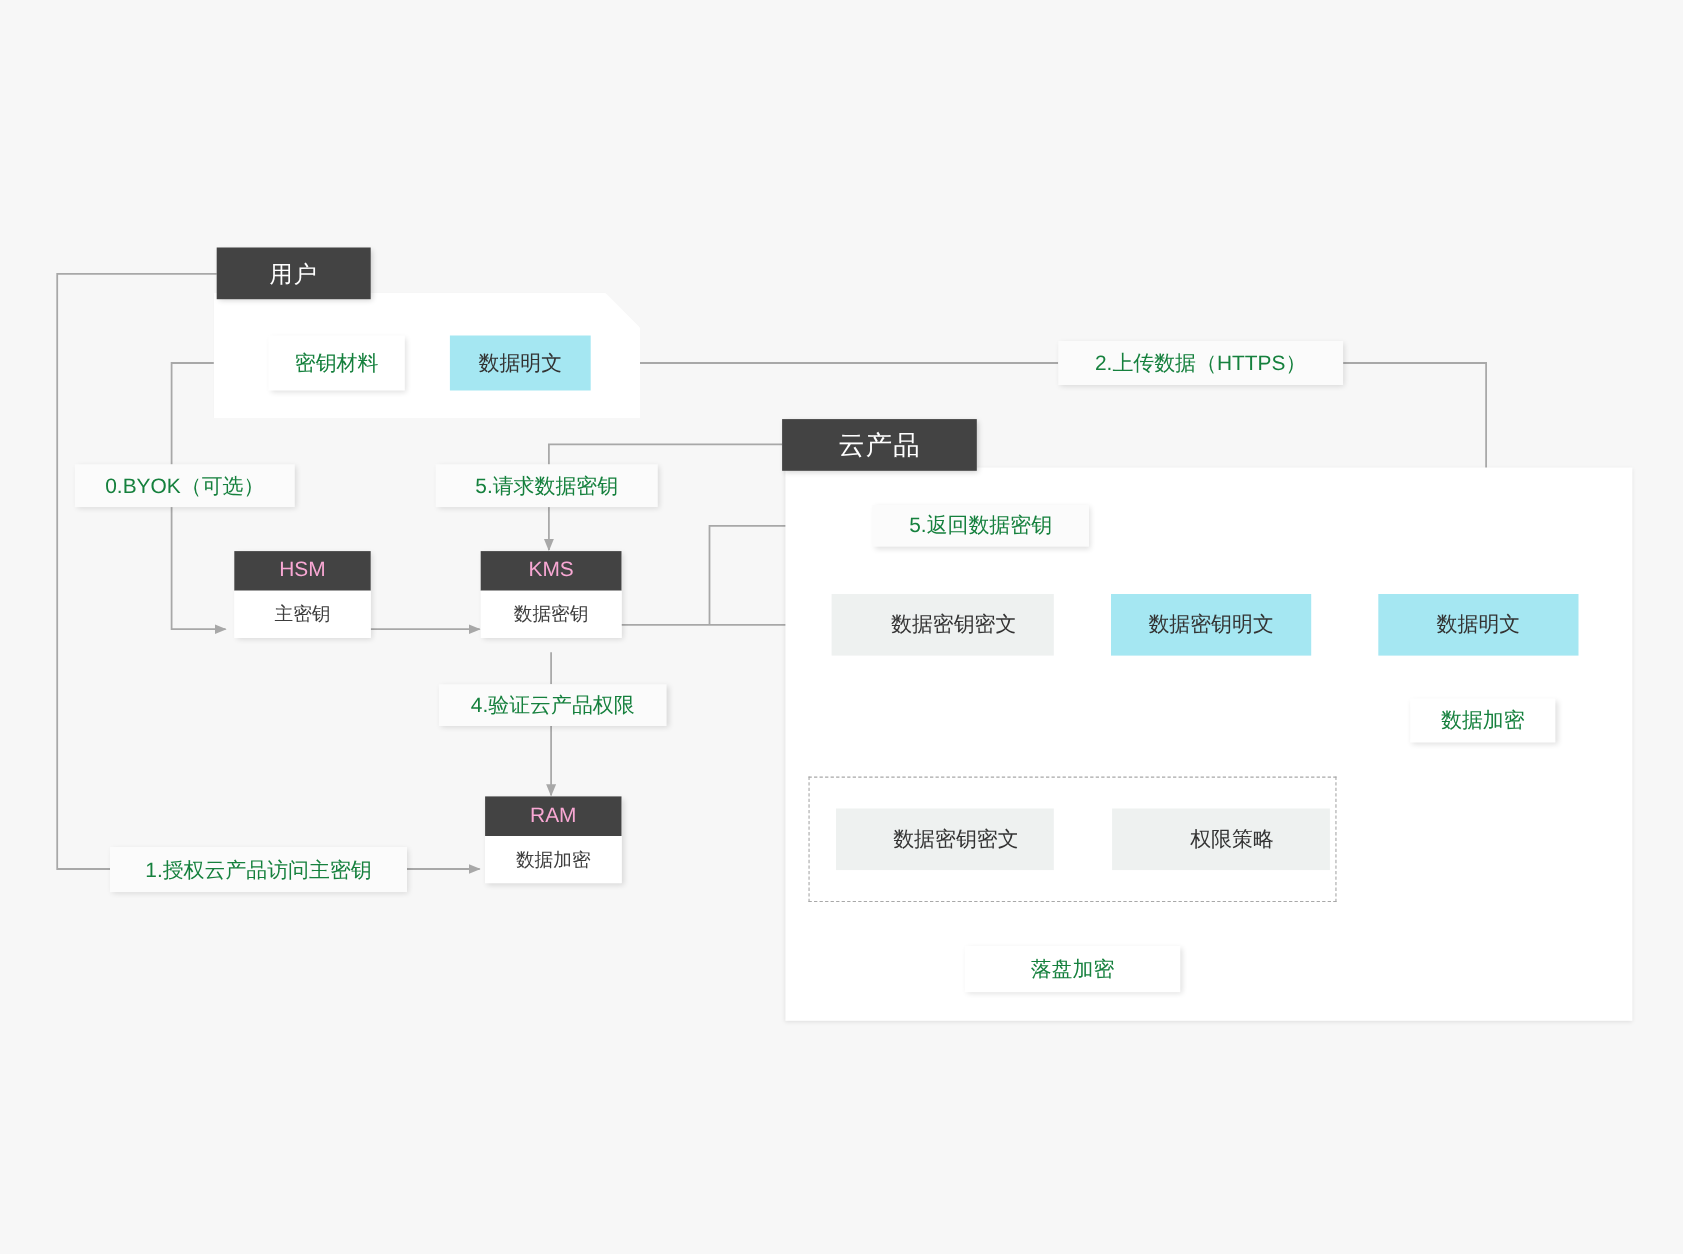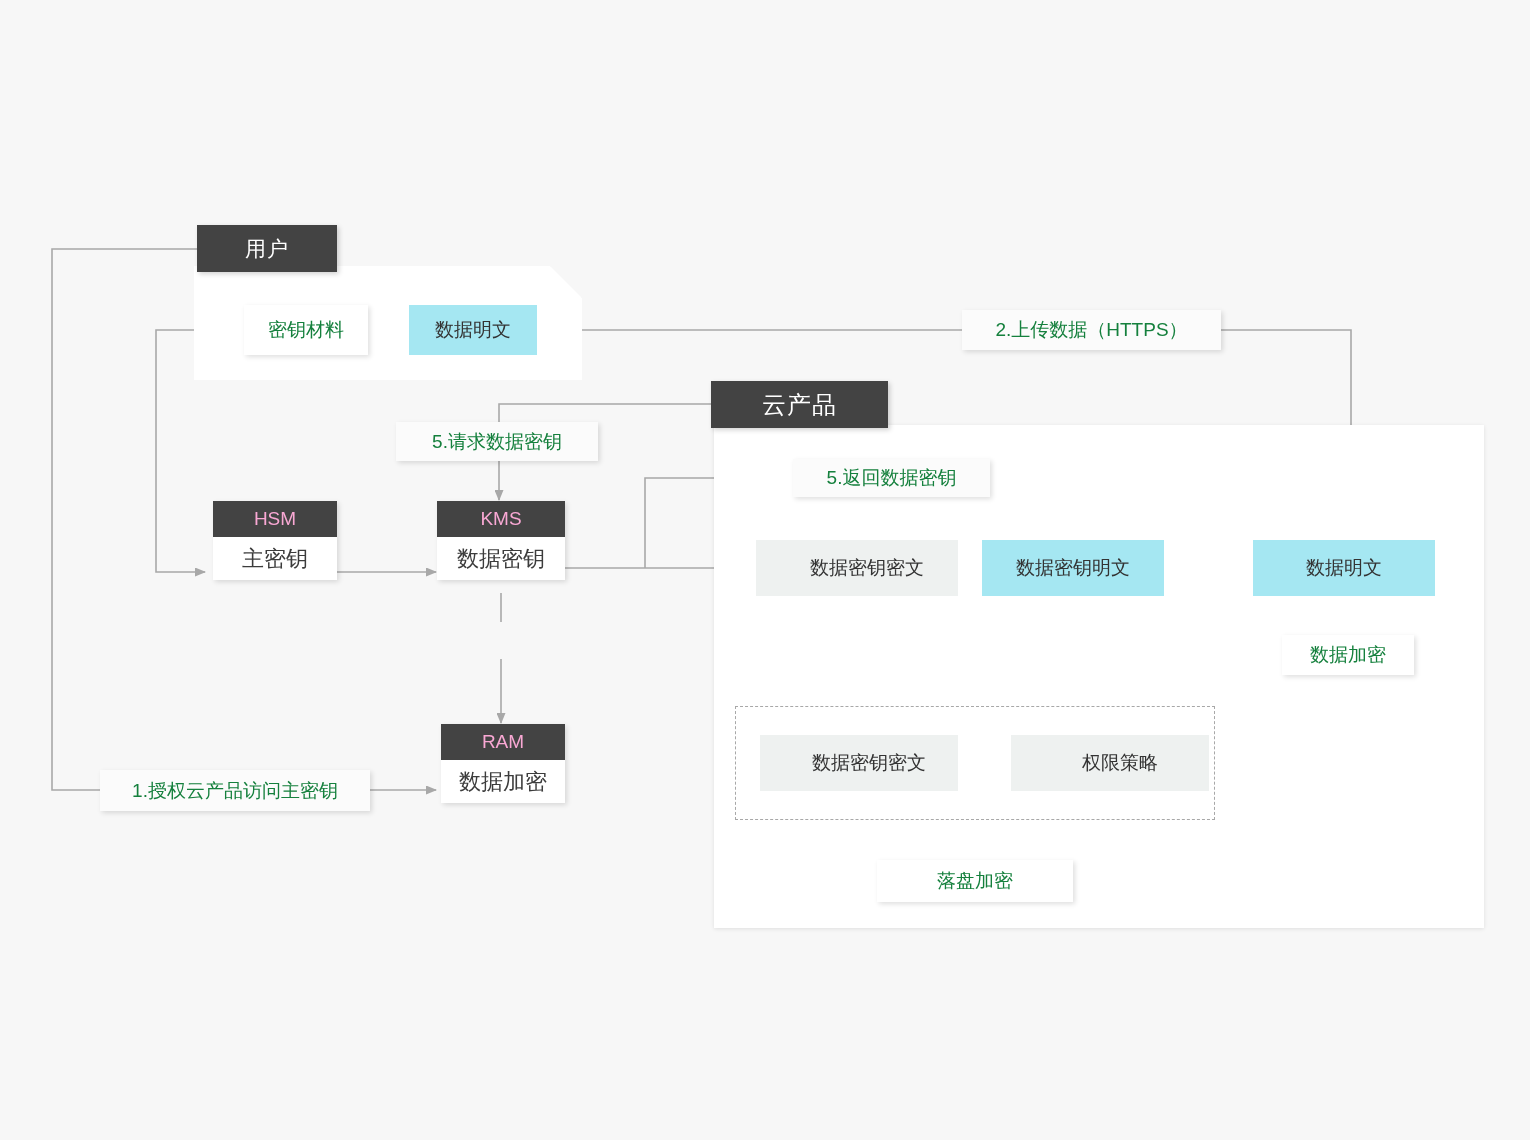--- a/index.html
+++ b/index.html
@@ -73,21 +73,21 @@
     color: #f9a8d4;
     font-size: 19px;
     height: 36px;
     display: flex;
     align-items: center;
     justify-content: center;
   }
   .node .body {
     background: #ffffff;
     color: #3c3c3c;
-    font-size: 22px;
+    font-size: 17px;
     height: 43px;
     display: flex;
     align-items: center;
     justify-content: center;
   }
 
   
   .chip {
     position: absolute;
     background: #fbfbfb;
@@ -201,43 +201,49 @@
   <div class="node" style="left:437px; top:501px; width:128px;">
     <div class="head">KMS</div>
     <div class="body">数据密钥</div>
   </div>
 
   <div class="node" style="left:441px; top:724px; width:124px;">
     <div class="head">RAM</div>
     <div class="body">数据加密</div>
   </div>
 
+  <div class="chip" style="left:68px; top:422px; width:200px; height:39px;">
+    <span>0.BYOK（可选）</span>
+  </div>
 
   <div class="chip" style="left:100px; top:770px; width:270px; height:41px;">
     <span>1.授权云产品访问主密钥</span>
   </div>
 
   <div class="chip" style="left:962px; top:310px; width:259px; height:40px;">
     <span>2.上传数据（HTTPS）</span>
   </div>
 
   <div class="chip" style="left:396px; top:422px; width:202px; height:39px;">
     <span>5.请求数据密钥</span>
   </div>
 
+  <div class="chip" style="left:399px; top:622px; width:207px; height:38px;">
+    <span>4.验证云产品权限</span>
+  </div>
 
   <div class="chip" style="left:793px; top:459px; width:197px; height:38px;">
     <span>5.返回数据密钥</span>
   </div>
 
   <div class="box grey" style="left:756px; top:540px; width:182px; height:56px;">
     <span>数据密钥密文</span>
   </div>
 
-  <div class="box cyan" style="left:982px; top:540px; width:182px; height:56px;align-items:center;">
+  <div class="box cyan" style="left:1010px; top:540px; width:182px; height:56px;align-items:center;">
     <span>数据密钥明文</span>
   </div>
 
   <div class="box cyan" style="left:1253px; top:540px; width:182px; height:56px;">
     <span>数据明文</span>
   </div>
 
   <div class="chip flat" style="left:1282px; top:635px; width:132px; height:40px;">
     <span>数据加密</span>
   </div>

